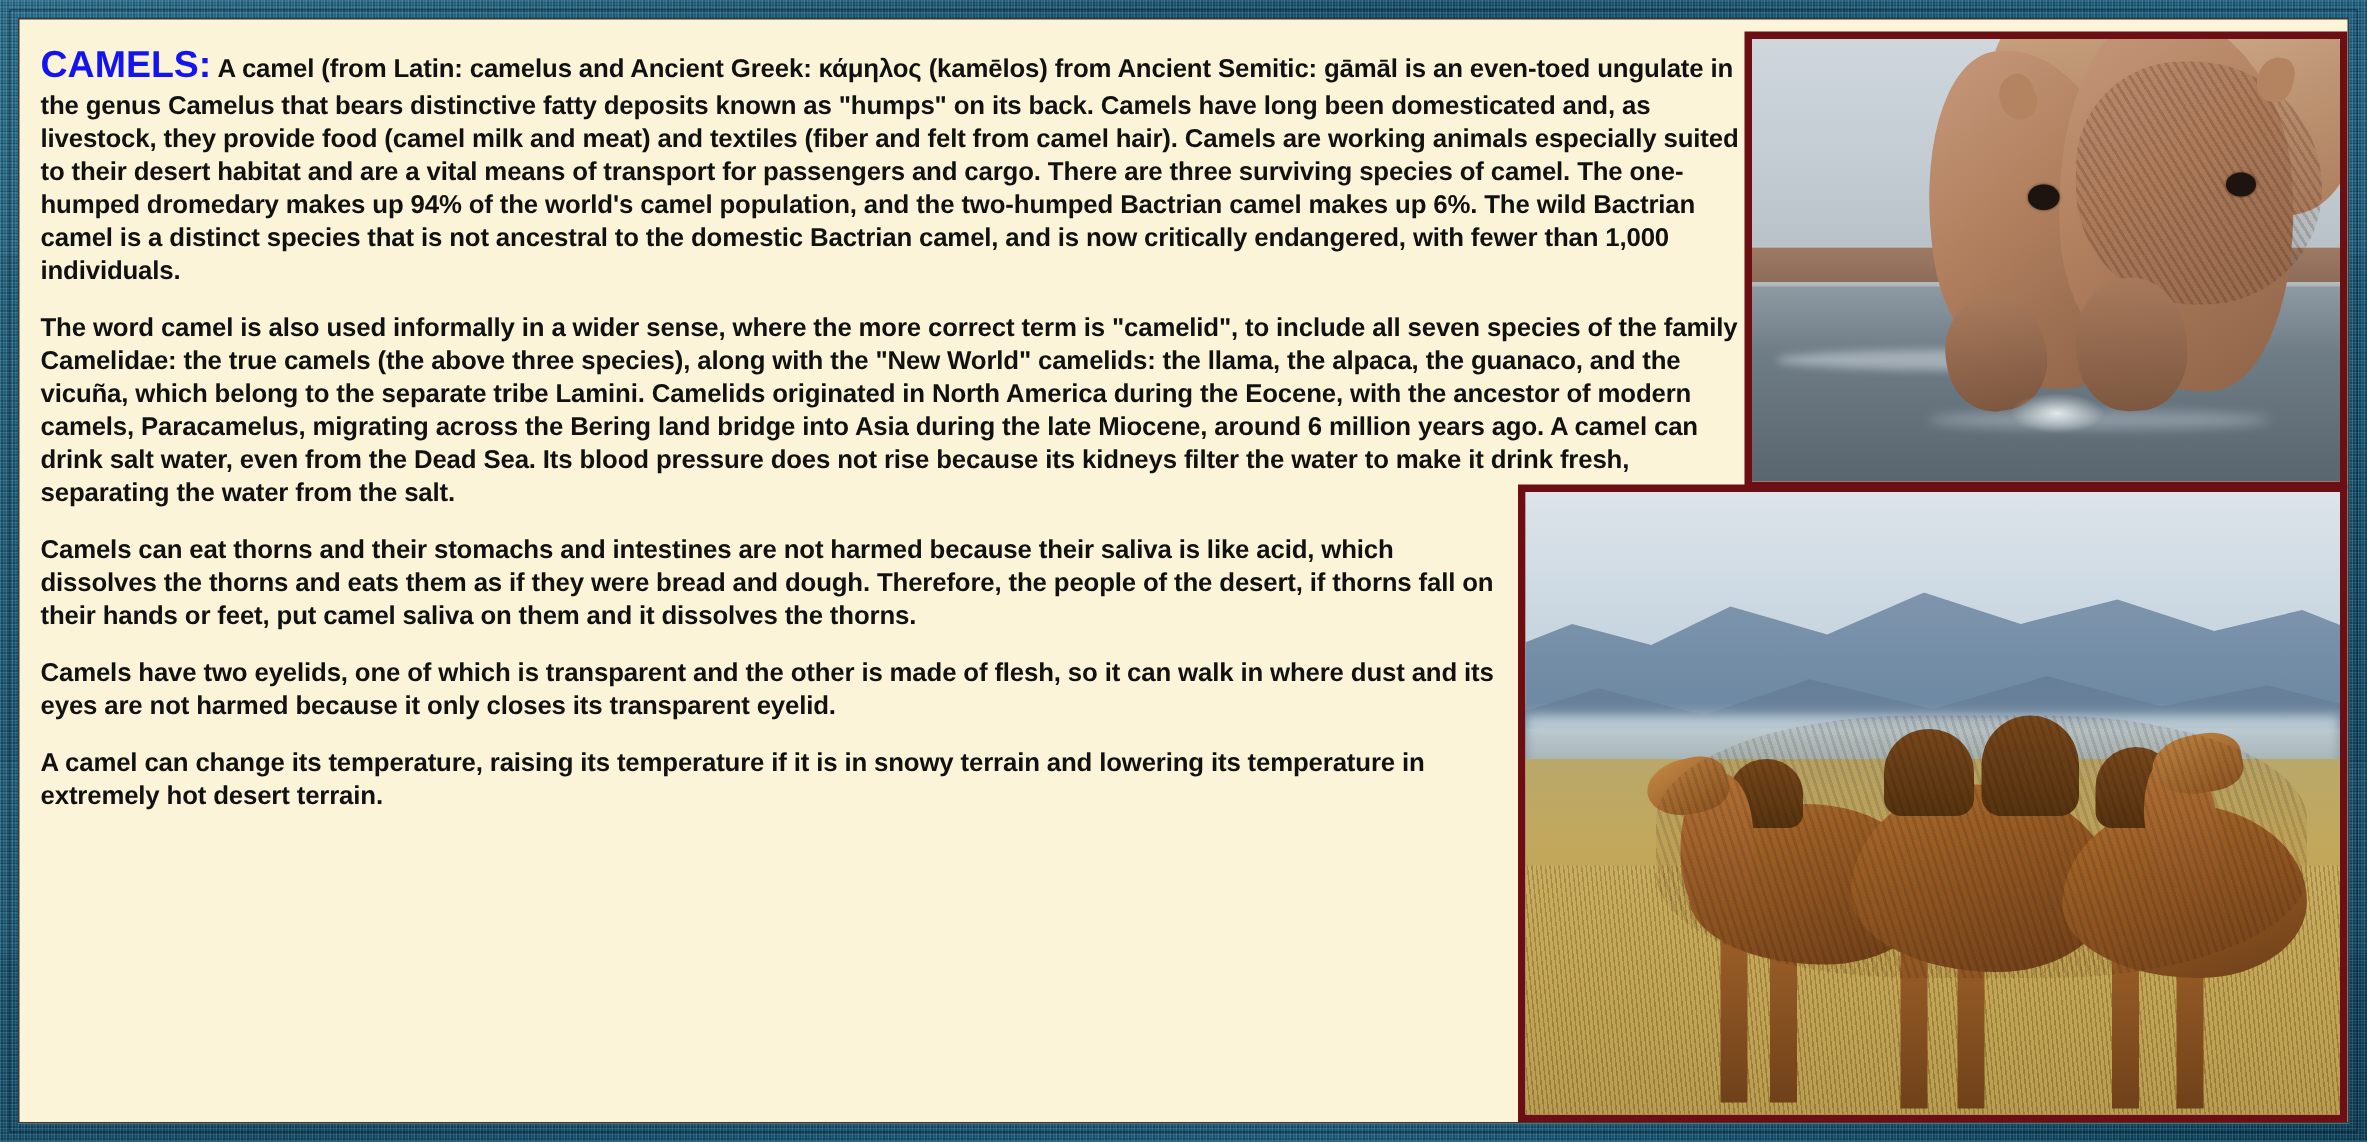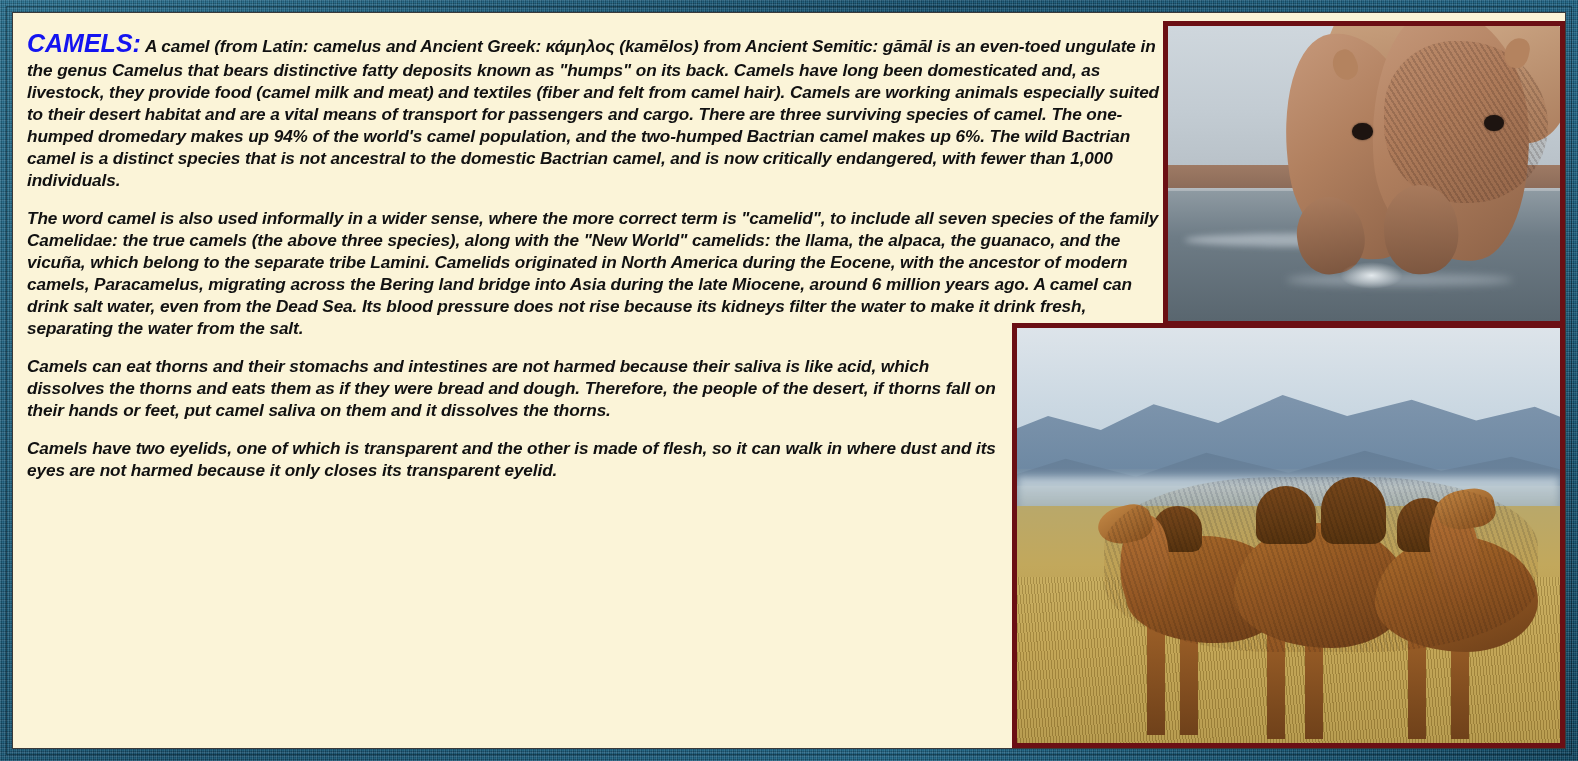--- a/index.html
+++ b/index.html
@@ -62,21 +62,20 @@
     box-sizing: border-box;
     padding: 14px 14px 8px 14px;
     color: #111111;
     font-size: 17.2px;
     font-weight: bold;
     line-height: 1.28;
     letter-spacing: -0.1px;
   }
   #text-column p {
     margin: 0 18px 16px 0;
-    font-style: italic;
   }
   .p-narrow { width: 972px; }
   .p-wide   { width: 1135px; }
 
   #headword {
     color: #1414f0;
     font-size: 25px;
     font-weight: bold;
     letter-spacing: 0px;
     vertical-align: baseline;
@@ -289,20 +288,21 @@
     <div id="text-column">
 
       <p class="p-wide"><span id="headword">CAMELS:</span> <span>A camel (from Latin: camelus and Ancient Greek: κάμηλος (kamēlos) from Ancient Semitic: gāmāl is an even-toed ungulate in the genus Camelus that bears distinctive fatty deposits known as "humps" on its back. Camels have long been domesticated and, as livestock, they provide food (camel milk and meat) and textiles (fiber and felt from camel hair). Camels are working animals especially suited to their desert habitat and are a vital means of transport for passengers and cargo. There are three surviving species of camel. The one-humped dromedary makes up 94% of the world's camel population, and the two-humped Bactrian camel makes up 6%. The wild Bactrian camel is a distinct species that is not ancestral to the domestic Bactrian camel, and is now critically endangered, with fewer than 1,000 individuals.</span></p>
 
       <p class="p-wide">The word camel is also used informally in a wider sense, where the more correct term is "camelid", to include all seven species of the family Camelidae: the true camels (the above three species), along with the "New World" camelids: the llama, the alpaca, the guanaco, and the vicuña, which belong to the separate tribe Lamini. Camelids originated in North America during the Eocene, with the ancestor of modern camels, Paracamelus, migrating across the Bering land bridge into Asia during the late Miocene, around 6 million years ago. A camel can drink salt water, even from the Dead Sea. Its blood pressure does not rise because its kidneys filter the water to make it drink fresh, separating the water from the salt.</p>
 
       <p class="p-narrow">Camels can eat thorns and their stomachs and intestines are not harmed because their saliva is like acid, which dissolves the thorns and eats them as if they were bread and dough. Therefore, the people of the desert, if thorns fall on their hands or feet, put camel saliva on them and it dissolves the thorns.</p>
 
       <p class="p-narrow">Camels have two eyelids, one of which is transparent and the other is made of flesh, so it can walk in where dust and its eyes are not harmed because it only closes its transparent eyelid.</p>
 
+      <p class="p-narrow">A camel can change its temperature, raising its temperature if it is in snowy terrain and lowering its temperature in extremely hot desert terrain.</p>
 
     </div>
 
     <div class="photo" id="photo-drinking">
       <div class="photo-art">
         <div class="dw-sky"></div>
         <div class="dw-ground"></div>
         <div class="dw-trough-rim"></div>
         <div class="dw-trough"></div>
         <div class="dw-water-gleam"></div>

